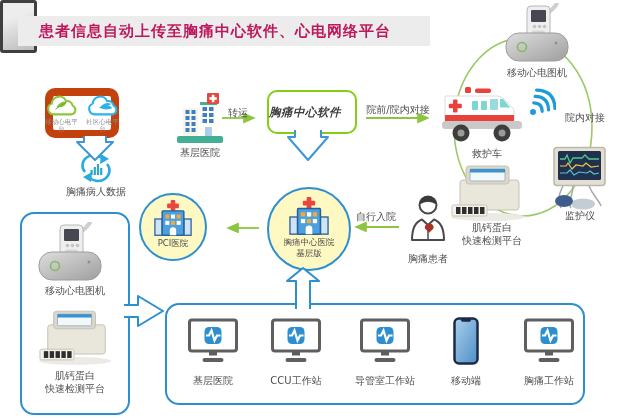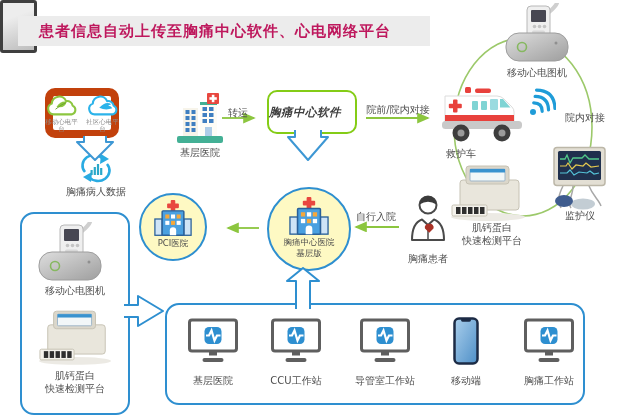--- a/index.html
+++ b/index.html
@@ -150,21 +150,21 @@
       <rect x="12" y="13.5" width="4.5" height="13" rx="1"></rect>
       <rect x="7.8" y="17.8" width="13" height="4.5" rx="1"></rect>
     </g>
     <rect x="4" y="29" width="69" height="6" fill="#e8413c"></rect>
     <rect x="1" y="35" width="80" height="8" rx="3.5" fill="#c9c9c9"></rect>
     <circle cx="20" cy="47" r="8.5" fill="#3d3d3d"></circle>
       <circle cx="20" cy="47" r="3.5" fill="#9a9a9a"></circle>
     <circle cx="61" cy="47" r="8.5" fill="#3d3d3d"></circle>
       <circle cx="61" cy="47" r="3.5" fill="#9a9a9a"></circle>
   </svg>
-  <div class="lbl" style="left:431px;top:147px;width:60px">救护车</div>
+  <div class="lbl" style="left:457px;top:147px;width:60px">救护车</div>
 
   <svg class="icon" style="left:520px;top:84px" width="36" height="34" viewBox="0 0 36 34">
     <g transform="rotate(45 13 28)" stroke="#1f9cd8" stroke-width="3.2" fill="none" stroke-linecap="round">
       <path d="M7,21 Q13,15 19,21"></path>
       <path d="M3.5,15.5 Q13,6.5 22.5,15.5"></path>
       <path d="M0,10 Q13,-2.5 26,10"></path>
     </g>
     <circle cx="13" cy="28" r="3" fill="#1f9cd8"></circle>
   </svg>
 

